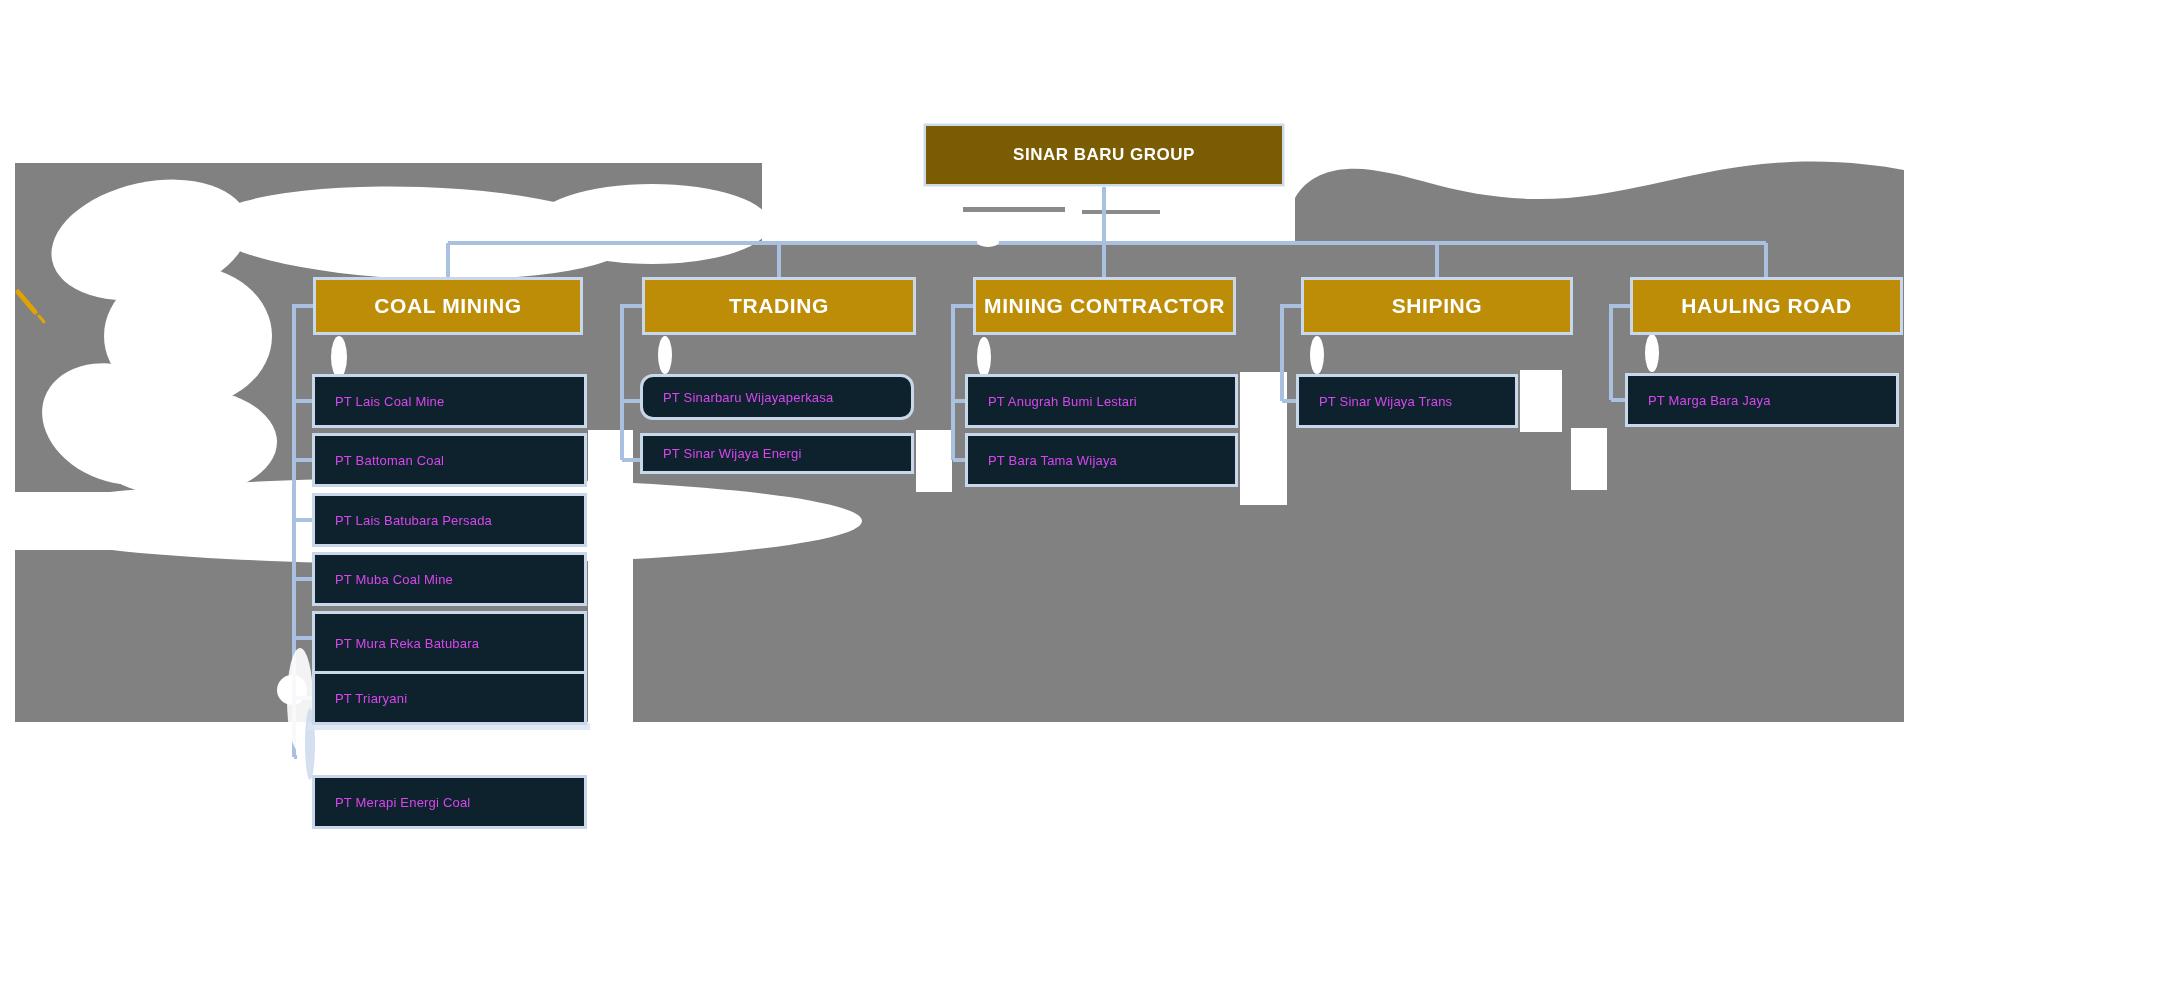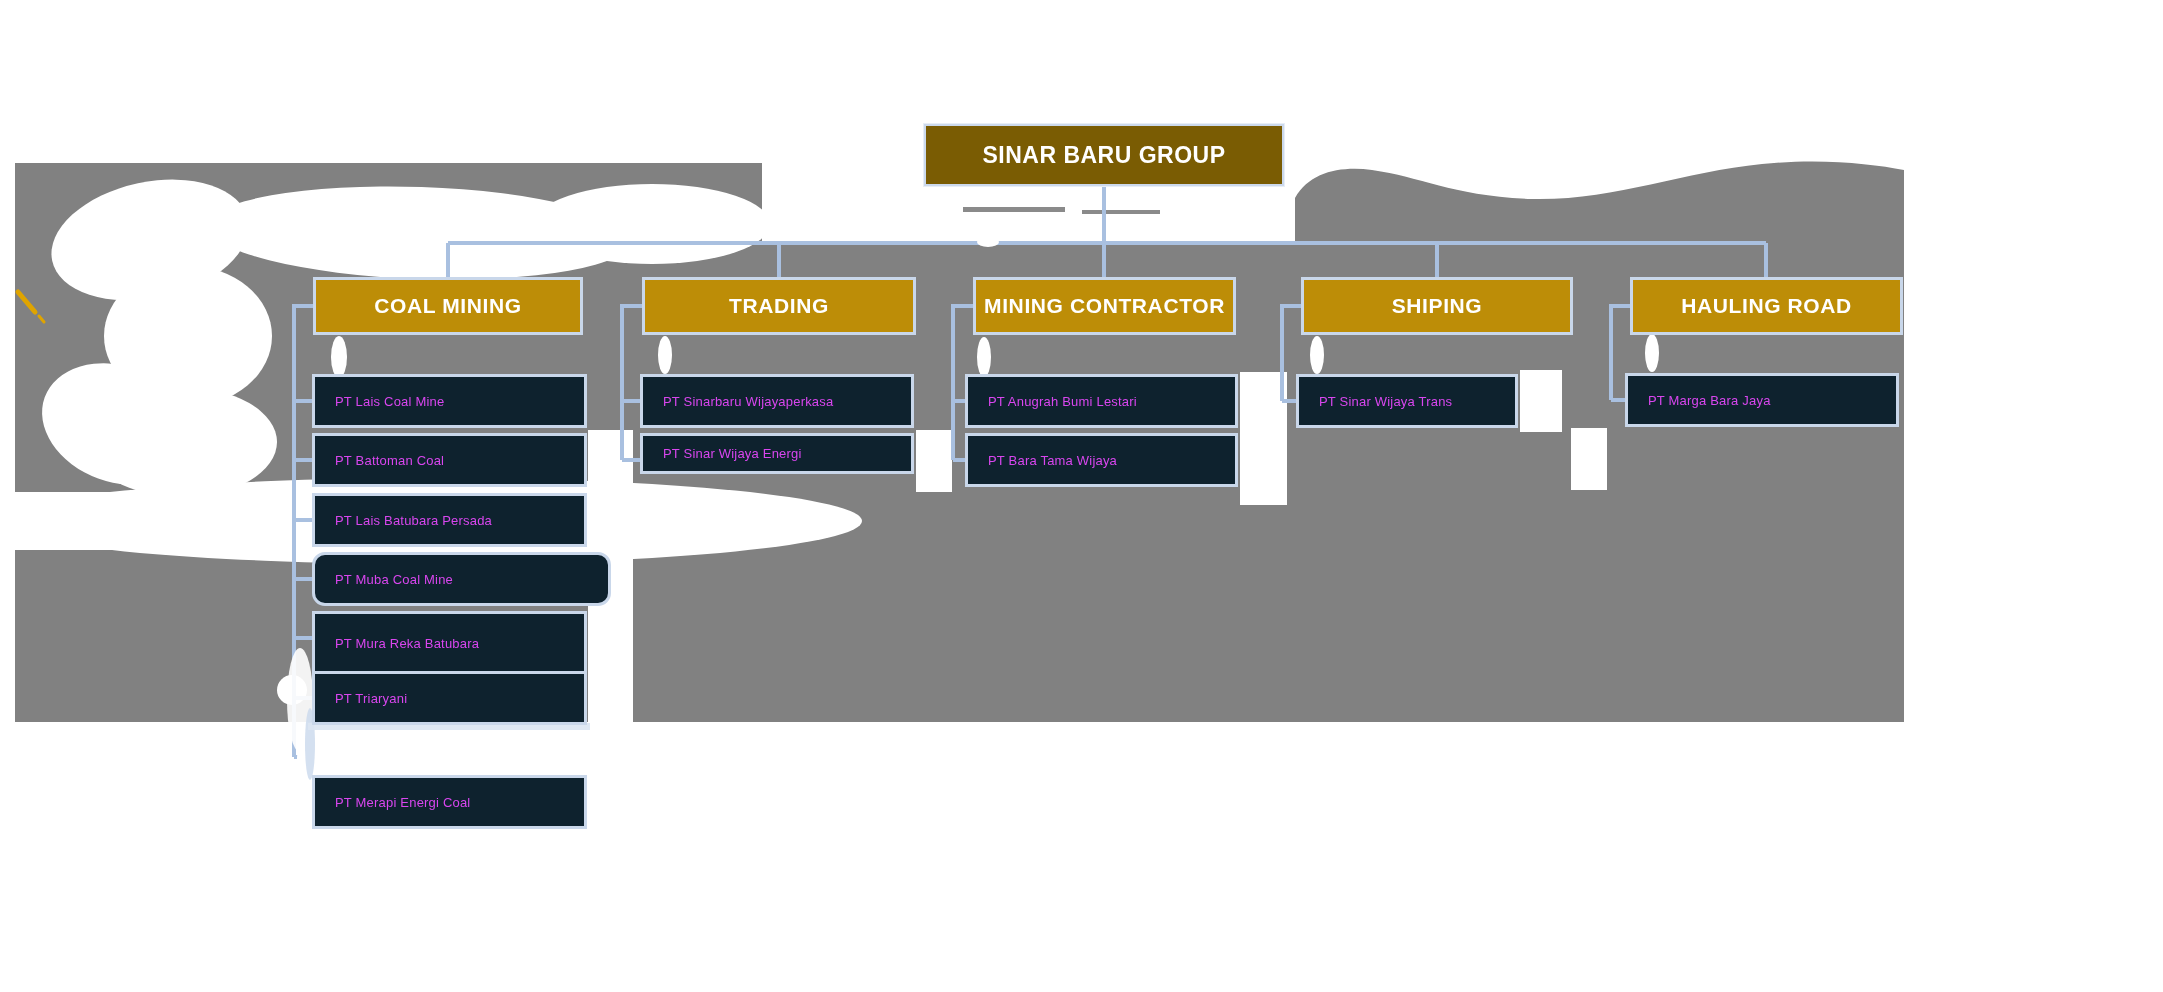--- a/index.html
+++ b/index.html
@@ -10,21 +10,21 @@
     font-family:"Liberation Sans", sans-serif;
     overflow:hidden;
   }
   #bg{position:absolute;left:0;top:0;width:2163px;height:992px;}
   .box{position:absolute;box-sizing:border-box;display:flex;align-items:center;}
   .root-box{
     justify-content:center;
     background:var(--root-fill,#7a5c03);
     border:2px solid #ccd9ec;
     box-shadow:0 0 0 1px #e8eef6;
-    color:#ffffff;font-size:23px;font-weight:bold;letter-spacing:.5px;
+    color:#ffffff;font-size:17px;font-weight:bold;letter-spacing:.5px;
   }
   .div-header{
     justify-content:center;
     background:var(--header-fill,#bd8d07);
     border:3px solid #c9d7ea;
     color:#ffffff;font-size:21px;font-weight:700;letter-spacing:.6px;
   }
   .company{
     justify-content:flex-start;
     background:var(--company-fill,#0e222e);
@@ -119,34 +119,34 @@
 
   <div class="box company" style="left:312px;top:374px;width:275px;height:54px;">
     <span>PT Lais Coal Mine</span>
   </div>
   <div class="box company" style="left:312px;top:433px;width:275px;height:54px;">
     <span>PT Battoman Coal</span>
   </div>
   <div class="box company" style="left:312px;top:493px;width:275px;height:54px;">
     <span>PT Lais Batubara Persada</span>
   </div>
-  <div class="box company" style="left:312px;top:552px;width:299px;height:54px;border-radius:13px;">
+  <div class="box company" style="left:312px;top:552px;width:275px;height:54px;">
     <span>PT Muba Coal Mine</span>
   </div>
   <div class="box company" style="left:312px;top:611px;width:275px;height:64px;">
     <span>PT Mura Reka Batubara</span>
   </div>
   <div class="box company" style="left:312px;top:671px;width:275px;height:54px;">
     <span>PT Triaryani</span>
   </div>
   <div class="box company" style="left:312px;top:730px;width:275px;height:54px;margin-top:45px;">
     <span>PT Merapi Energi Coal</span>
   </div>
 
-  <div class="box company" style="left:640px;top:374px;width:274px;height:54px;">
+  <div class="box company" style="left:640px;top:374px;width:274px;height:46px;border-radius:13px;">
     <span>PT Sinarbaru Wijayaperkasa</span>
   </div>
   <div class="box company" style="left:640px;top:433px;width:274px;height:41px;">
     <span>PT Sinar Wijaya Energi</span>
   </div>
 
   <div class="box company" style="left:965px;top:374px;width:273px;height:54px;">
     <span>PT Anugrah Bumi Lestari</span>
   </div>
   <div class="box company" style="left:965px;top:433px;width:273px;height:54px;">

